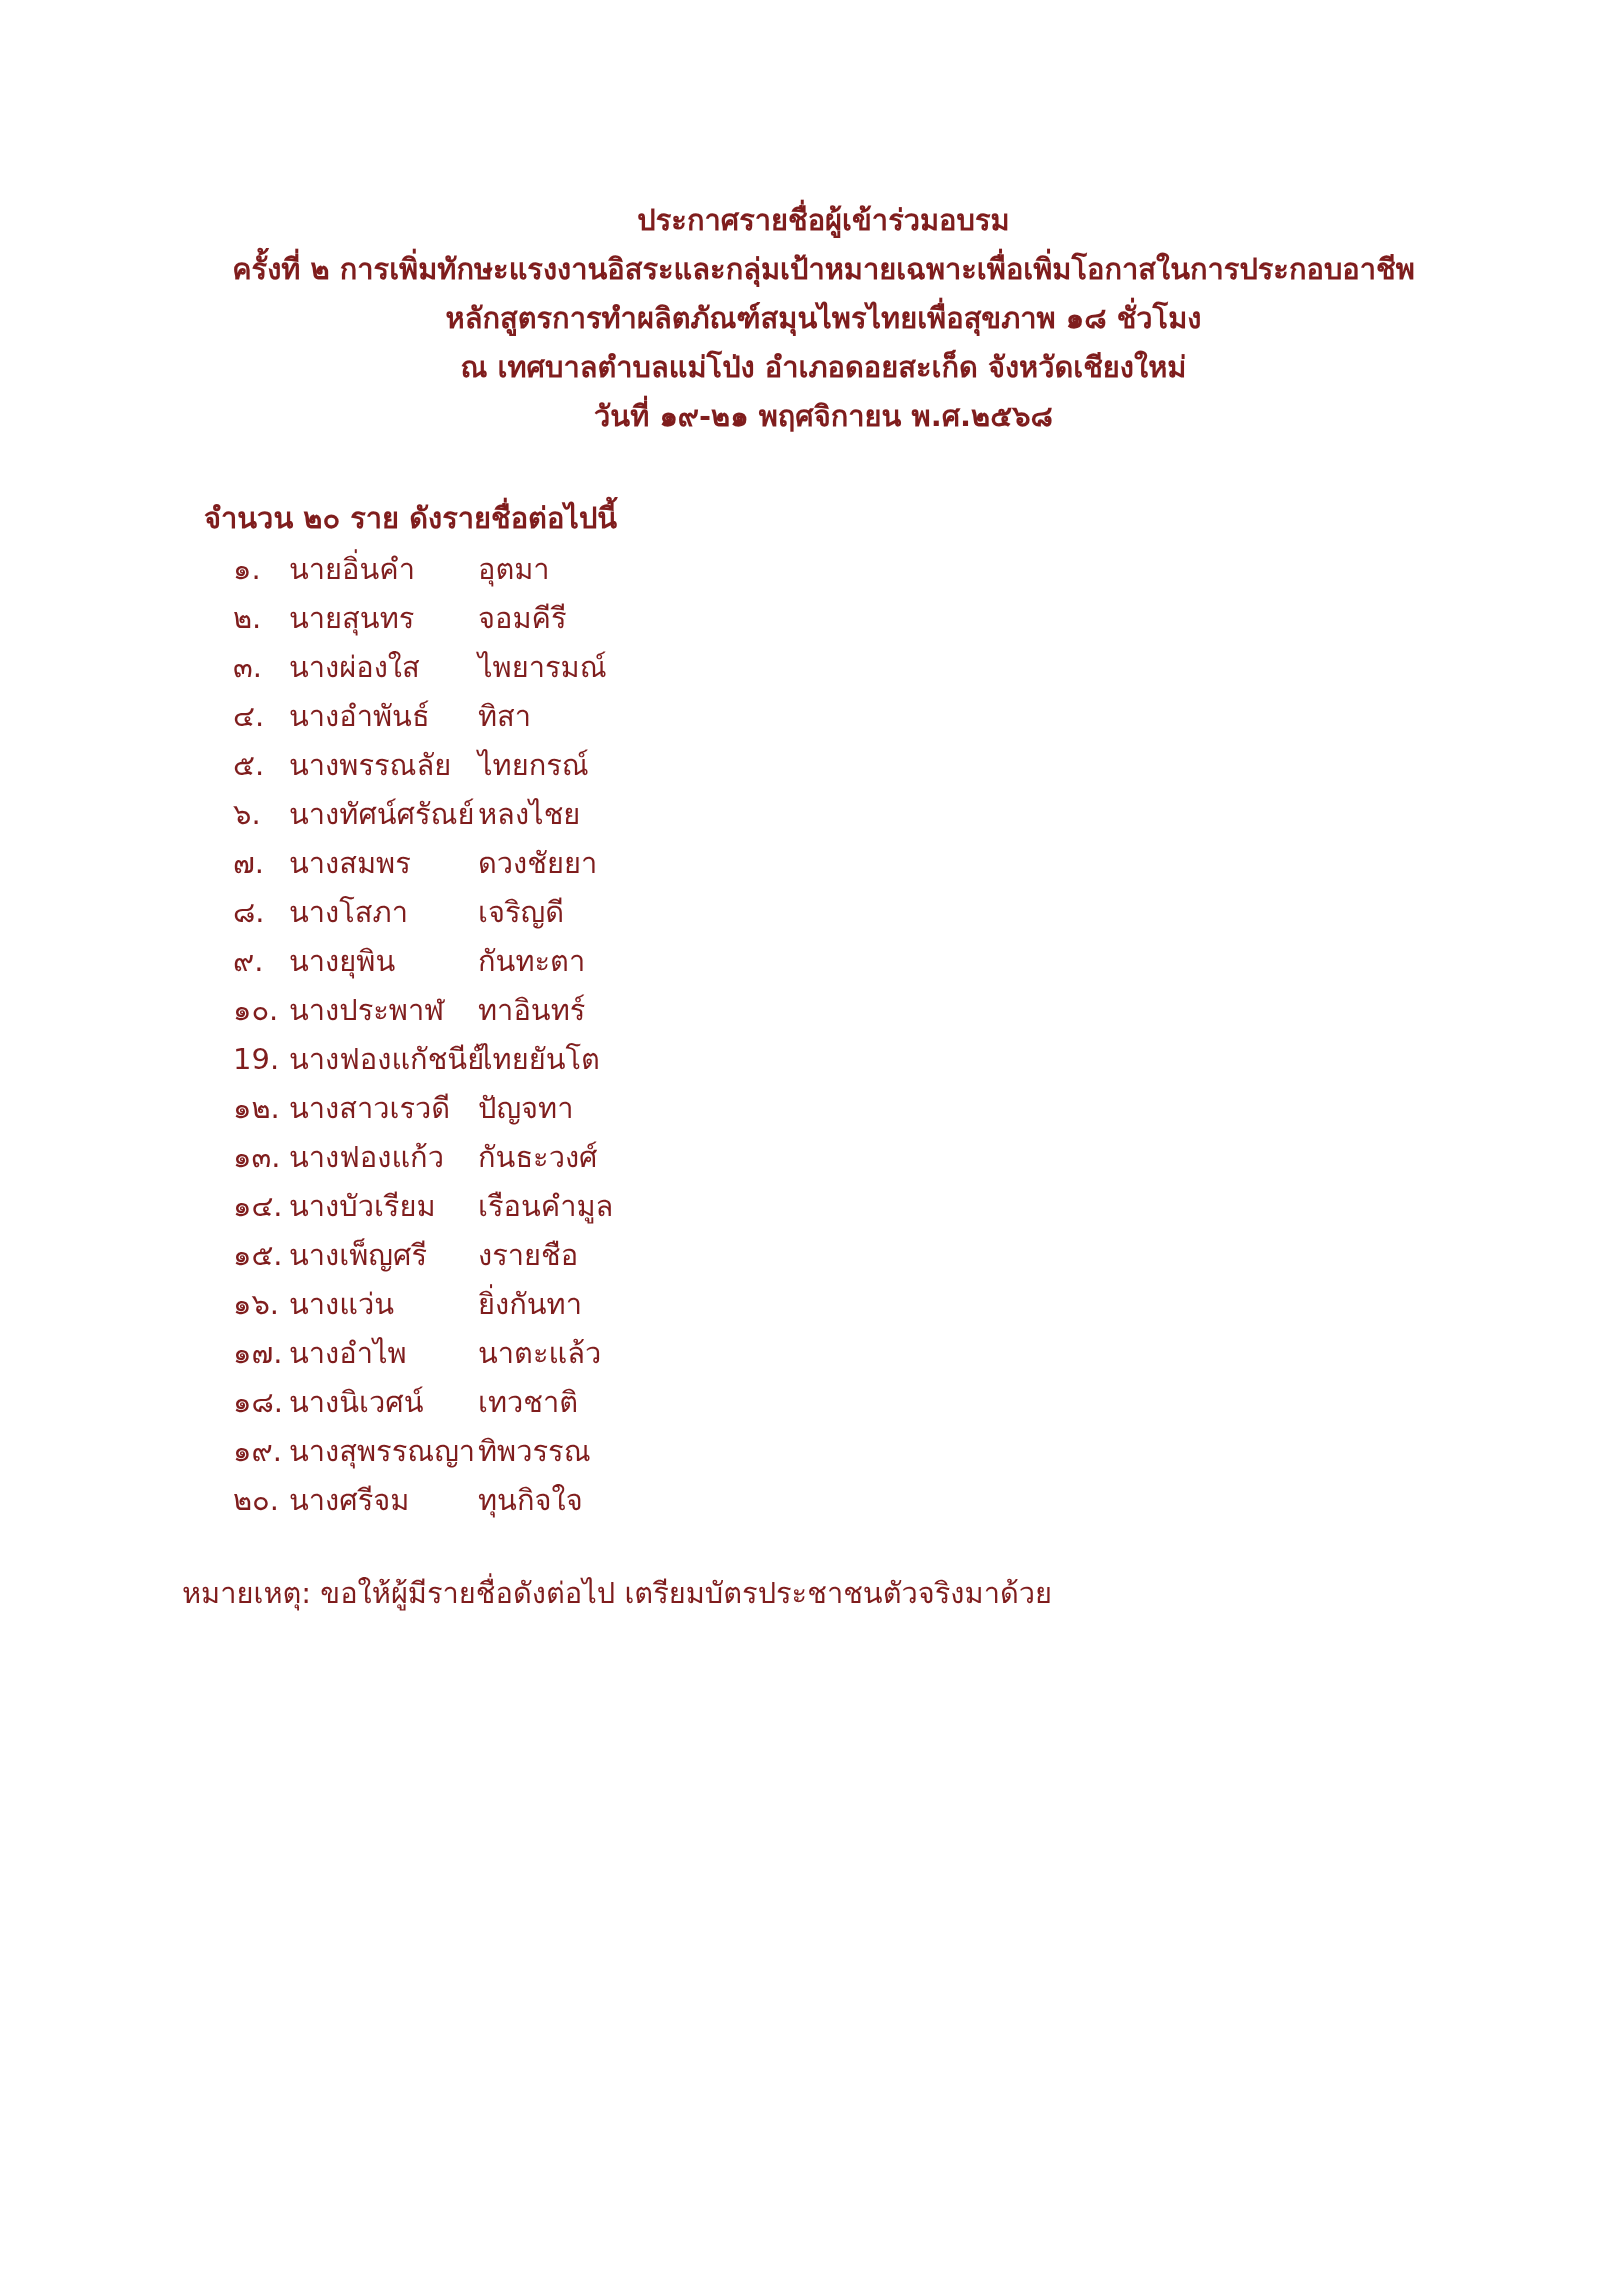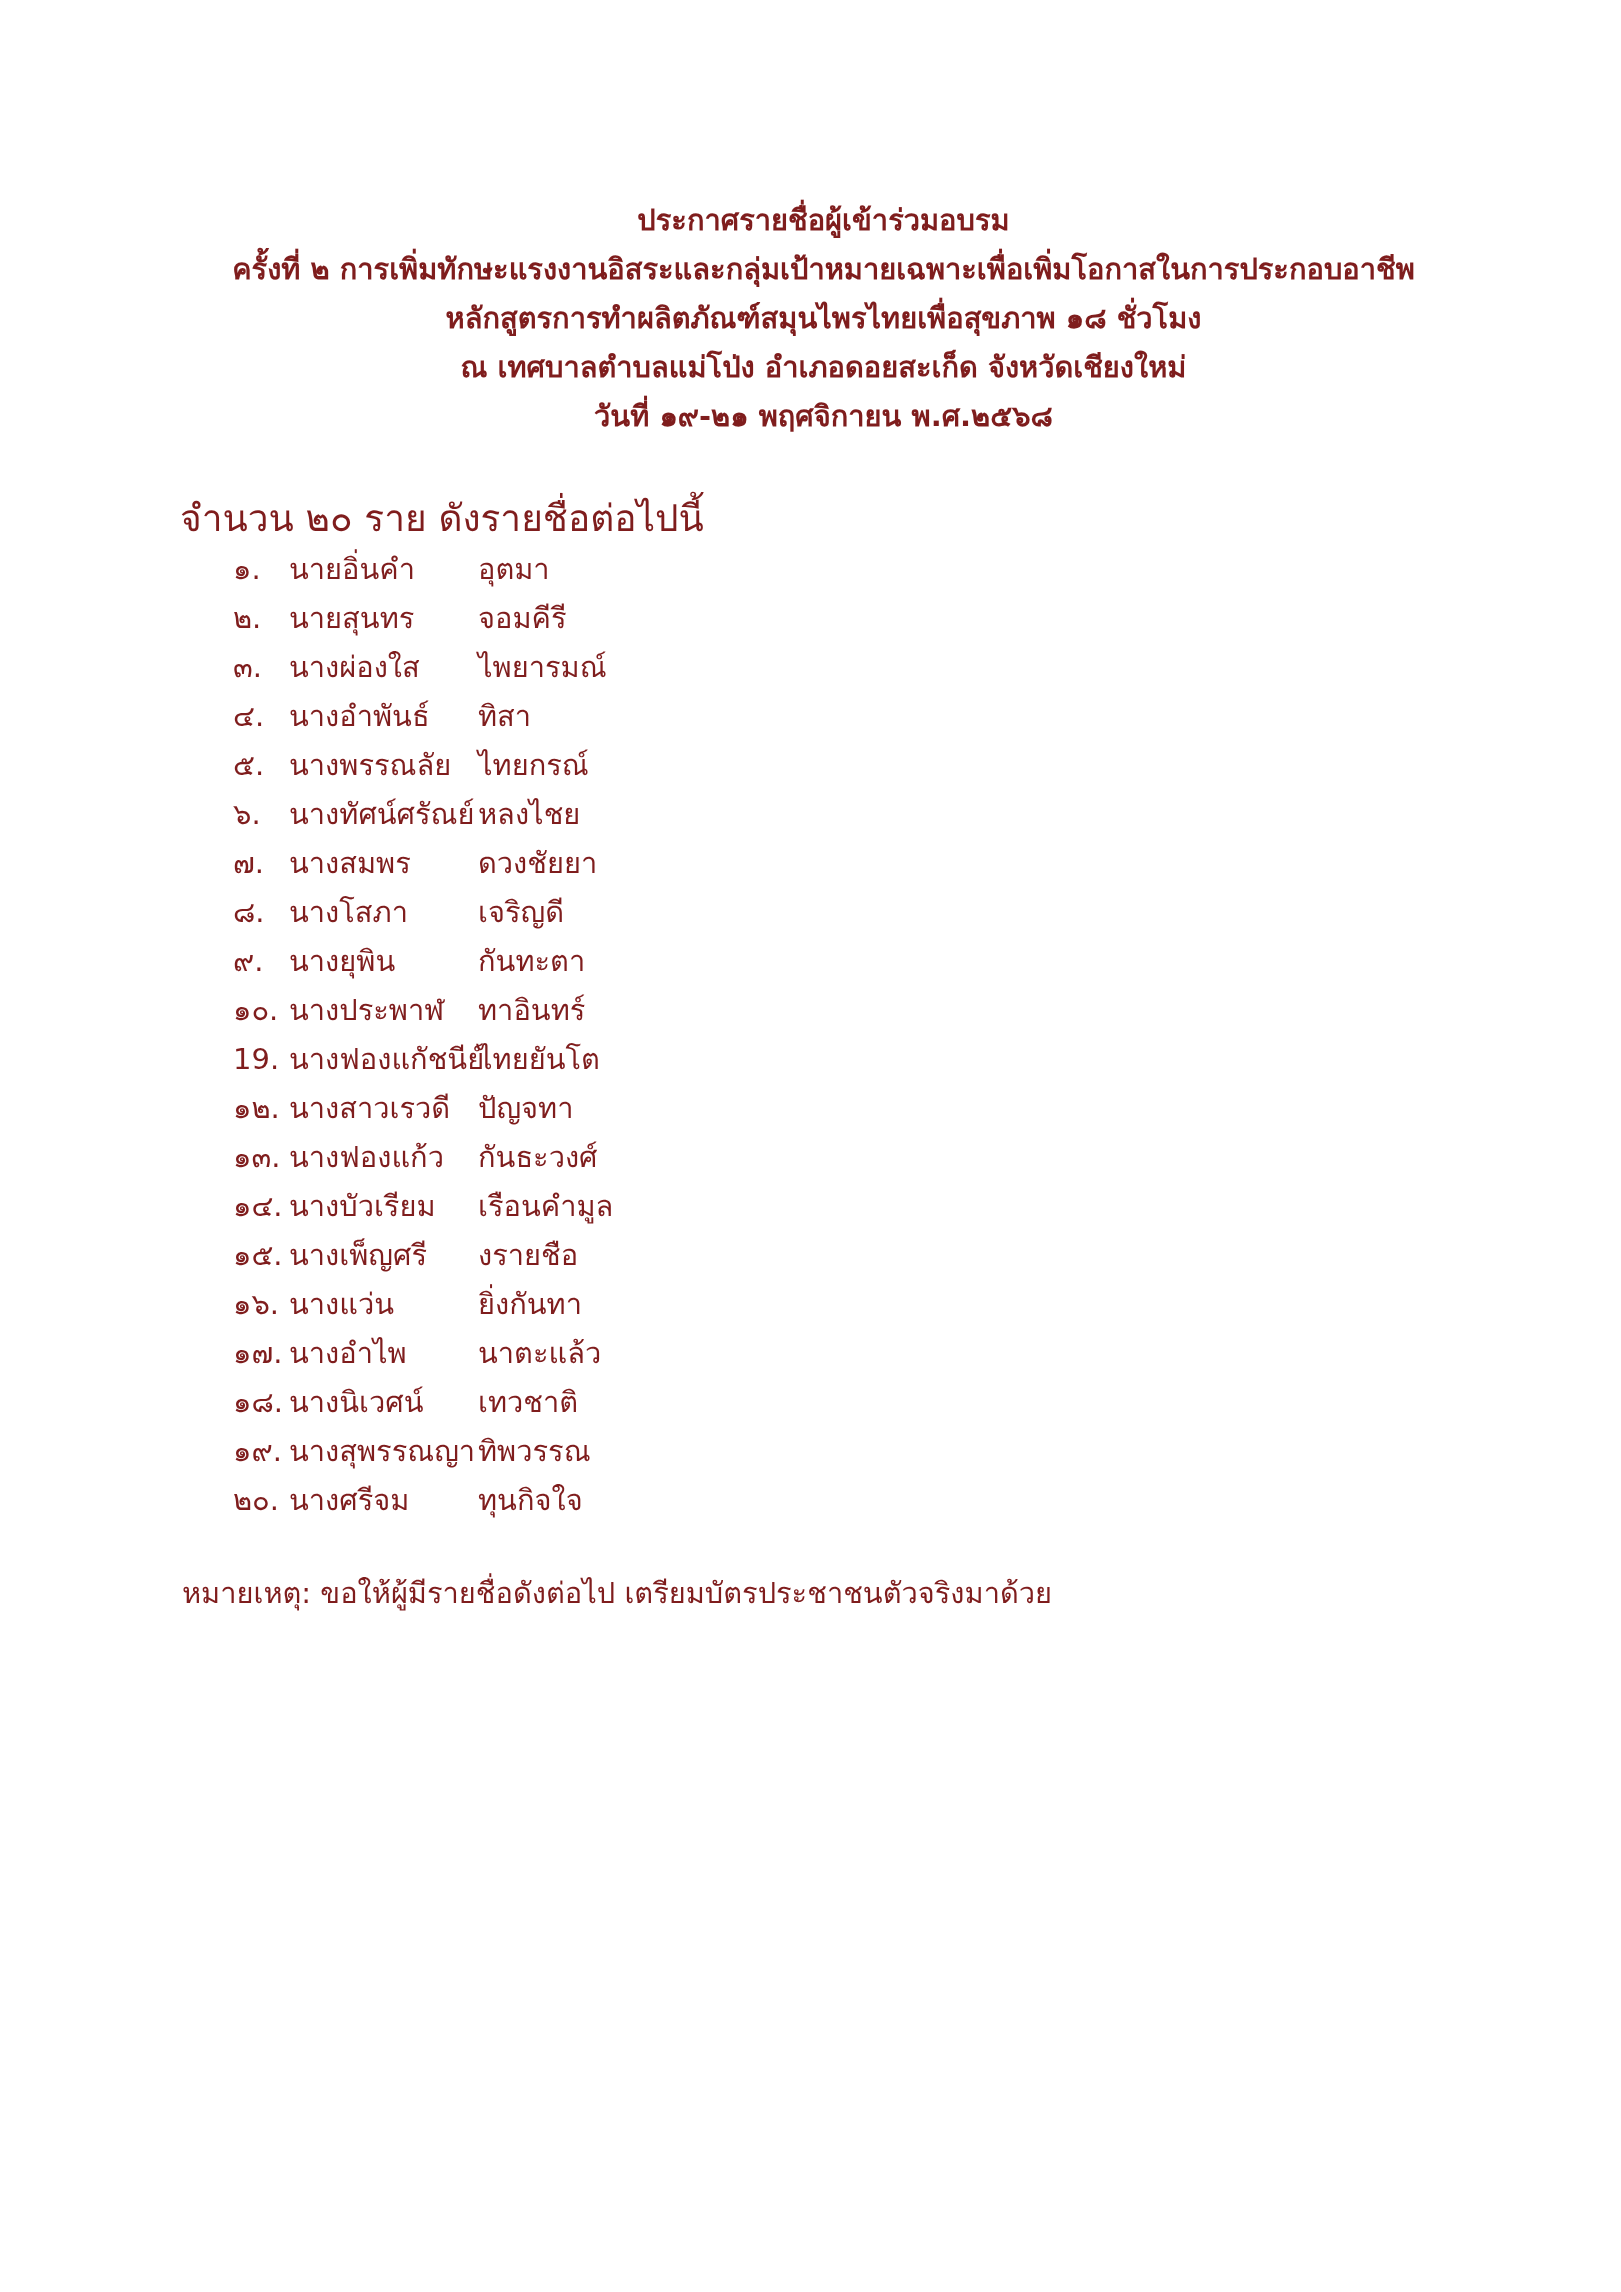--- a/index.html
+++ b/index.html
@@ -24,23 +24,23 @@
     right: 0;
     text-align: center;
     font-size: 29px;
     font-weight: bold;
     line-height: 49px;
     white-space: nowrap;
   }
   .count-line {
     position: absolute;
     top: 494px;
-    left: 180px;
-    font-size: 37px;
-    font-weight: normal;
+    left: 204px;
+    font-size: 29px;
+    font-weight: bold;
     line-height: 49px;
     white-space: nowrap;
   }
   .participant-list {
     position: absolute;
     top: 544px;
     left: 233px;
     font-size: 29px;
   }
   .row {

